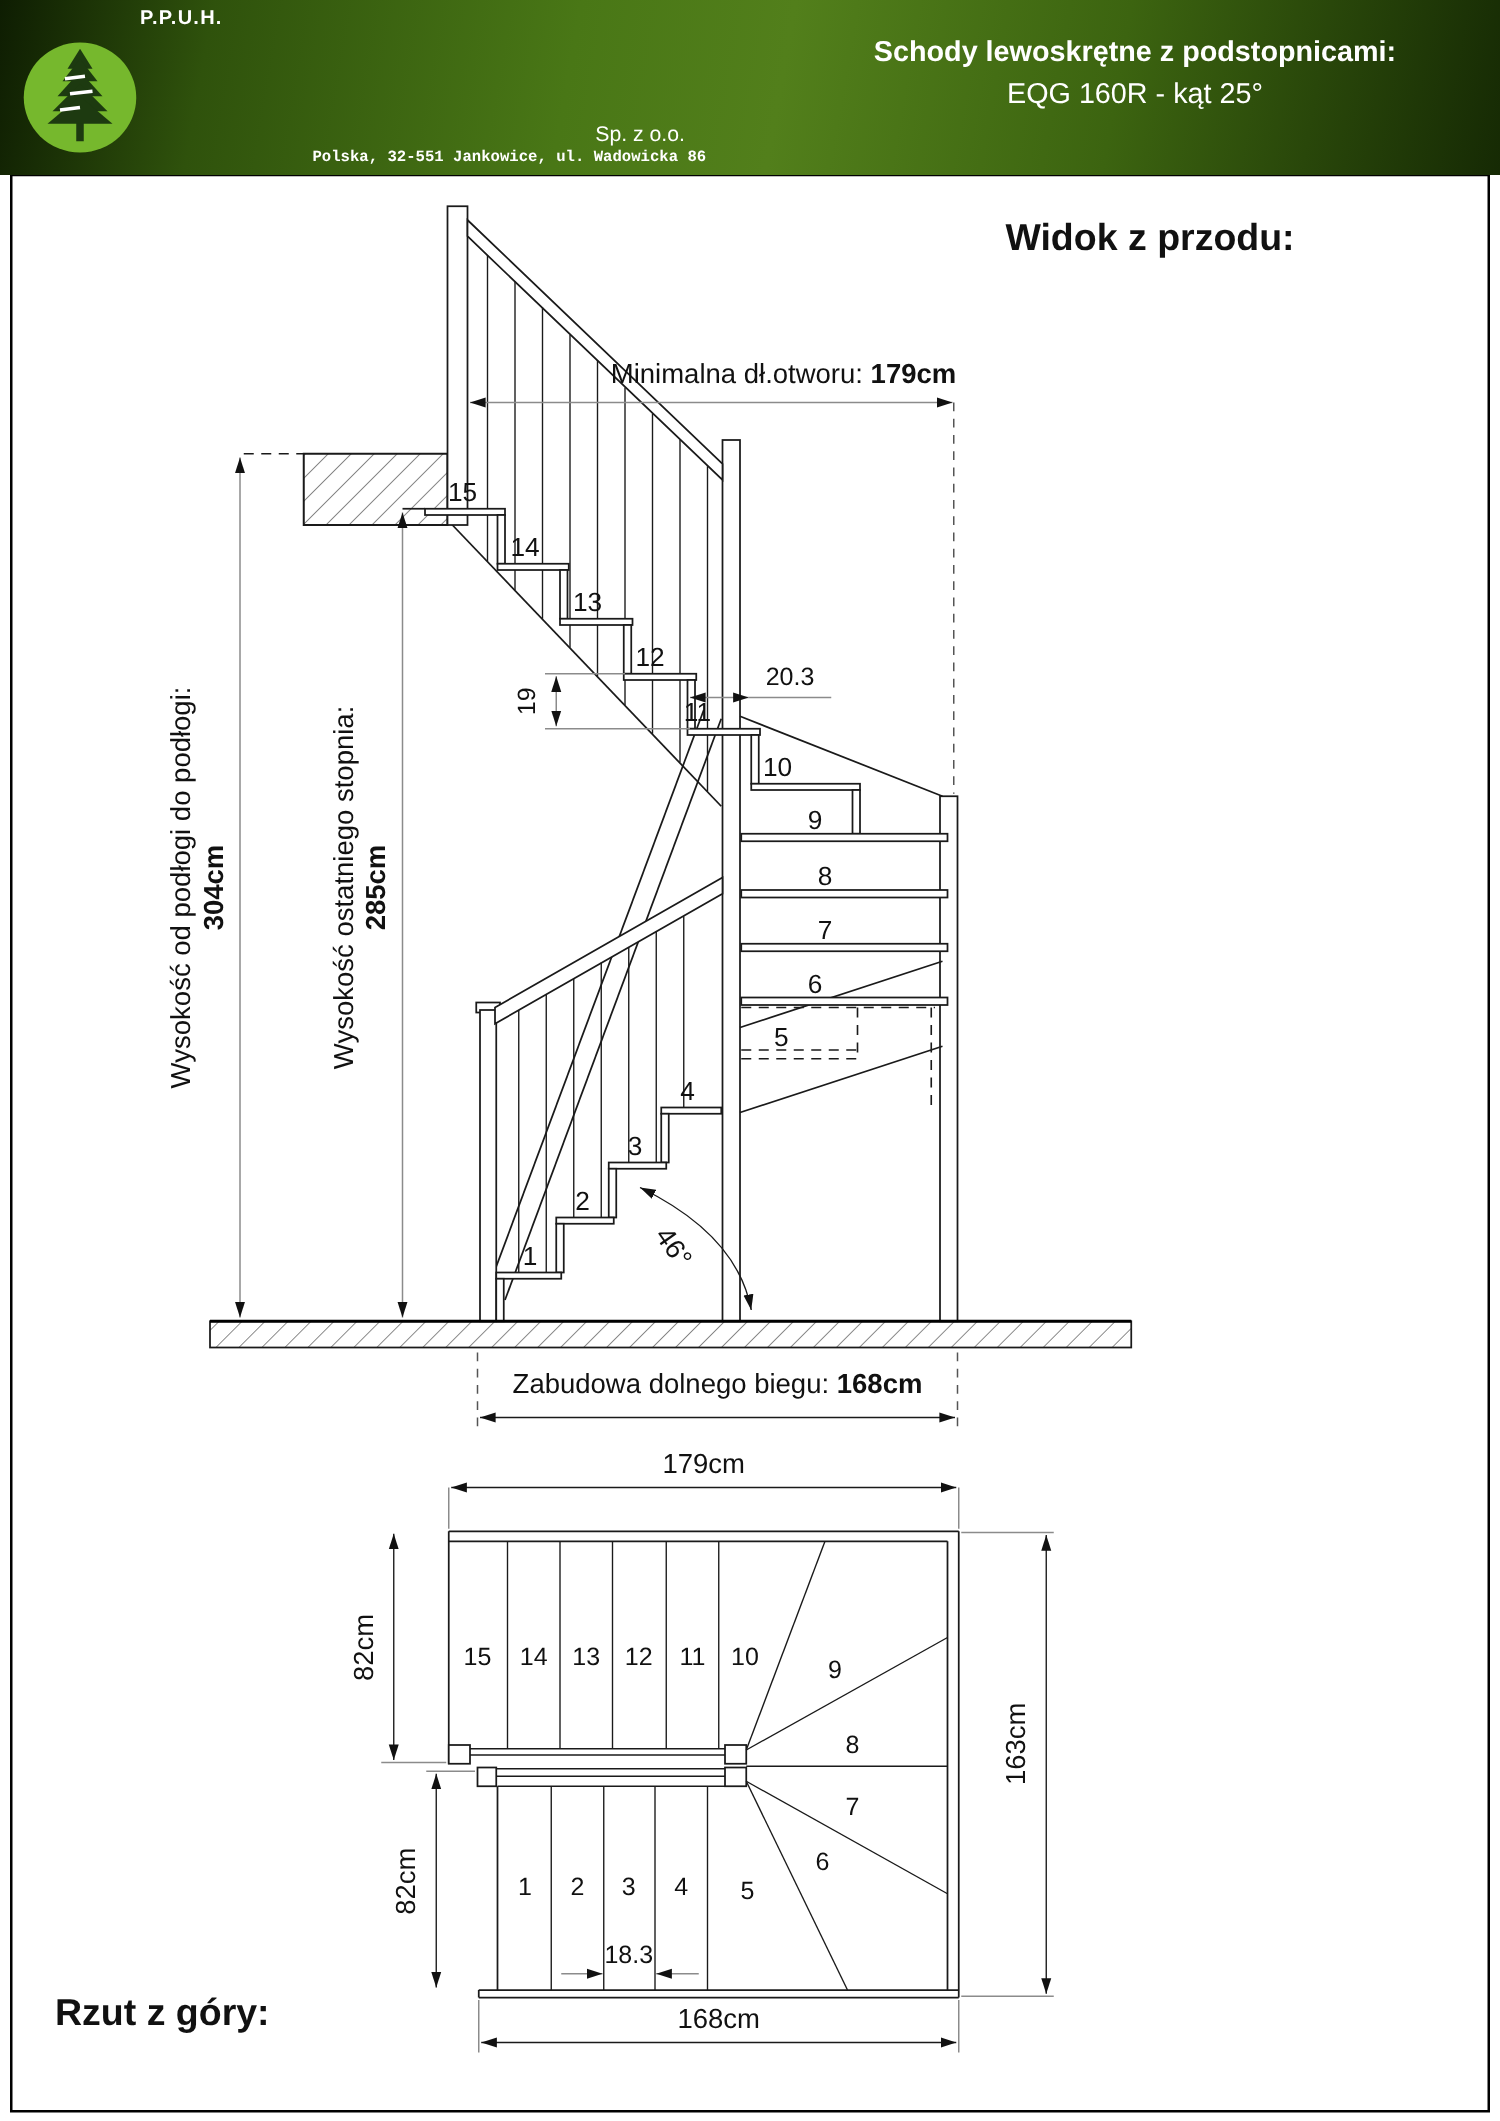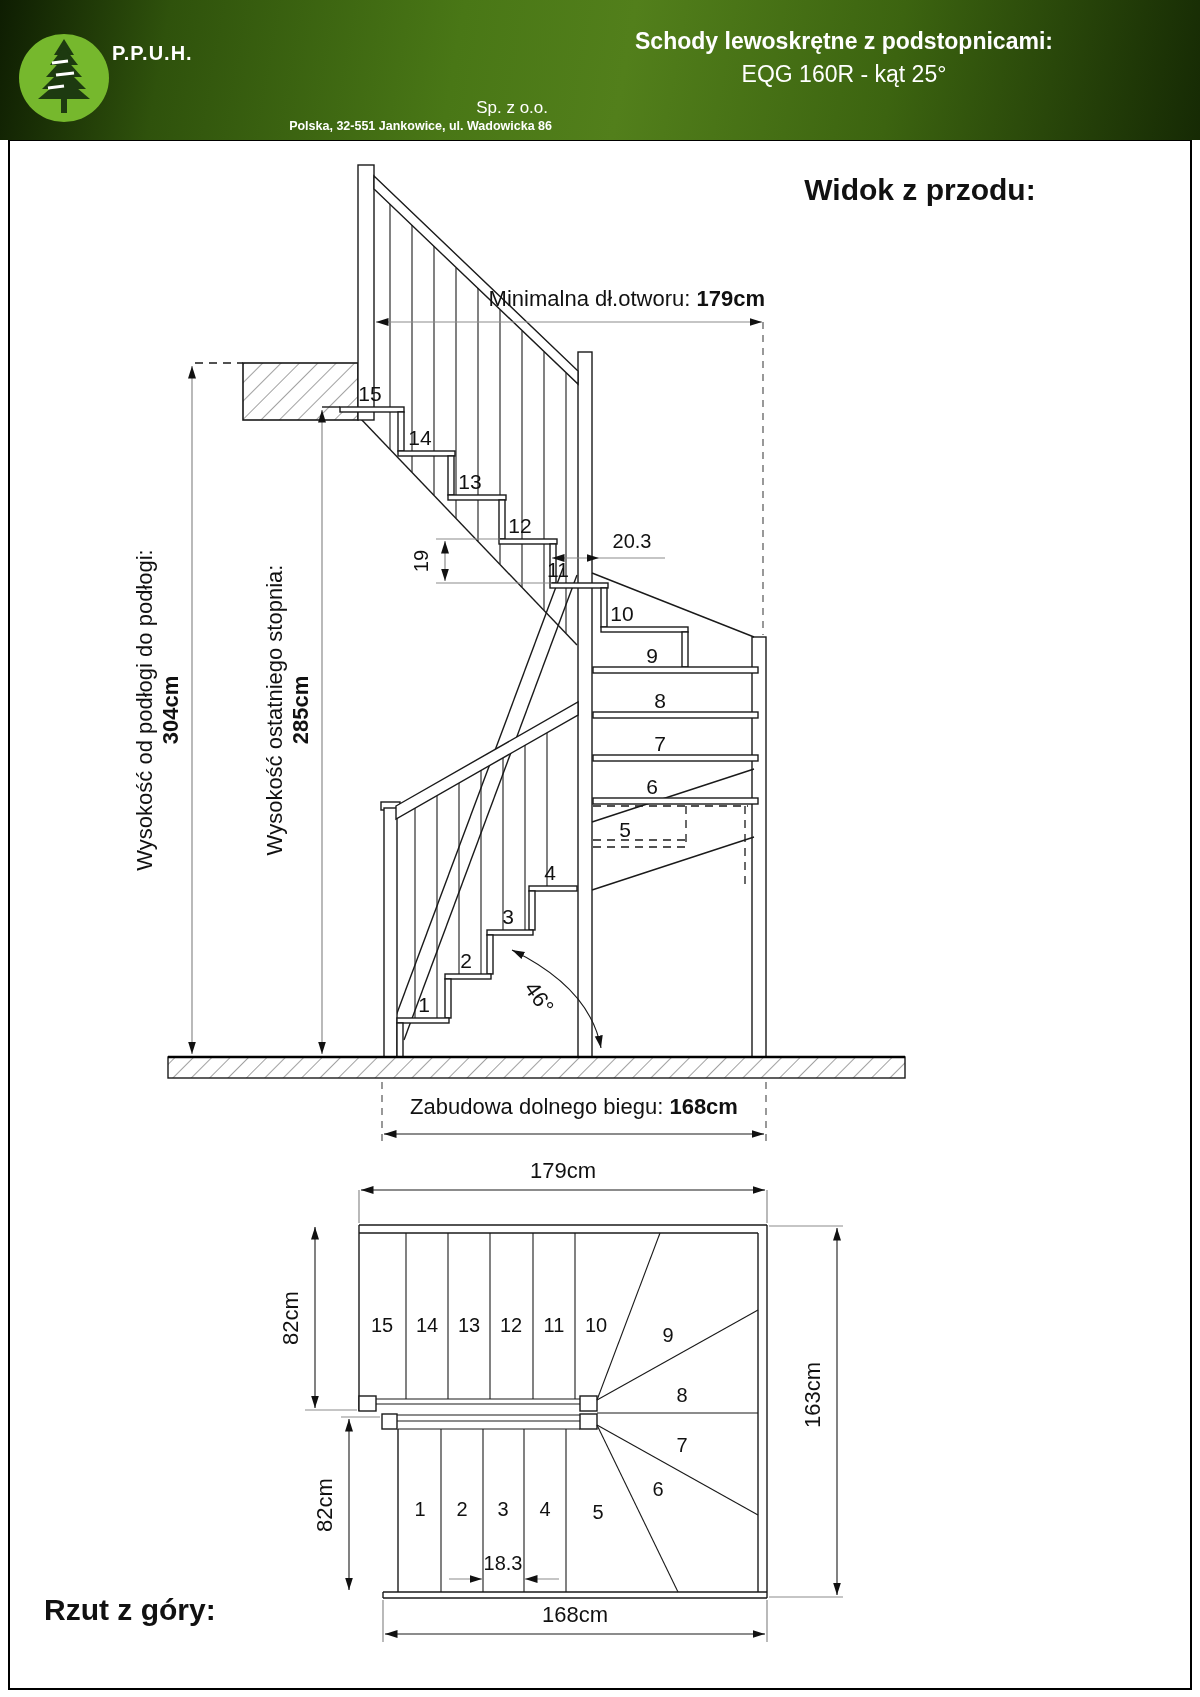--- a/index.html
+++ b/index.html
@@ -2,27 +2,27 @@
 <html><head>
 <meta charset="utf-8">
 <style>
   html,body{margin:0;padding:0;background:#fff;}
   .page{position:relative;width:1200px;height:1697px;background:#fff;overflow:hidden;
         font-family:"Liberation Sans",sans-serif;}
   
   .hdr{position:absolute;left:0;top:0;width:1200px;height:140px;
        background:linear-gradient(100deg,#0e1d02 0%,#2f520c 14%,#497716 38%,#527f1b 52%,#3c6410 74%,#162a04 100%);}
   .hdr .logo{position:absolute;left:18px;top:33px;width:92px;height:90px;}
-  .hdr .ppuh{position:absolute;left:112px;top:6px;color:#fff;font-weight:bold;font-size:20px;letter-spacing:1px;margin-top:36px;}
+  .hdr .ppuh{position:absolute;left:112px;top:6px;color:#fff;font-weight:bold;font-size:16px;letter-spacing:1px;}
   .hdr .brand{position:absolute;left:118px;top:2px;color:#fff;font-family:"DejaVu Serif",serif;
               font-style:italic;font-weight:bold;font-size:86px;line-height:1;
               text-shadow:2px 3px 4px rgba(0,0,0,.45);}
   .hdr .spzoo{position:absolute;left:400px;top:98px;width:148px;text-align:right;color:#fff;font-weight:normal;font-size:17px;}
-  .hdr .addr{position:absolute;left:204px;top:119px;width:348px;text-align:right;color:#fff;font-weight:bold;font-size:12.5px;}
-  .hdr .title{position:absolute;left:584px;top:28px;width:520px;text-align:center;color:#fff;}
+  .hdr .addr{position:absolute;left:217px;top:119px;width:348px;text-align:right;color:#fff;font-weight:bold;font-size:12.5px;font-family:Liberation Mono, monospace;}
+  .hdr .title{position:absolute;left:648px;top:28px;width:520px;text-align:center;color:#fff;}
   .hdr .title .t1{font-weight:bold;font-size:23px;display:block;}
   .hdr .title .t2{font-weight:normal;font-size:23px;display:block;margin-top:6px;}
   
   svg{position:absolute;left:0;top:0;}
   svg text{font-family:"Liberation Sans",sans-serif;fill:#111;}
   .ln{stroke:#1a1a1a;stroke-width:1.4;fill:none;}
   .lnthin{stroke:#1a1a1a;stroke-width:1.1;fill:none;}
   .wr{stroke:#1a1a1a;stroke-width:1.4;fill:#fff;}
   .dash{stroke:#1a1a1a;stroke-width:1.3;fill:none;stroke-dasharray:8 6;}
   .dim{stroke:#8b8b8b;stroke-width:1.2;fill:none;}

